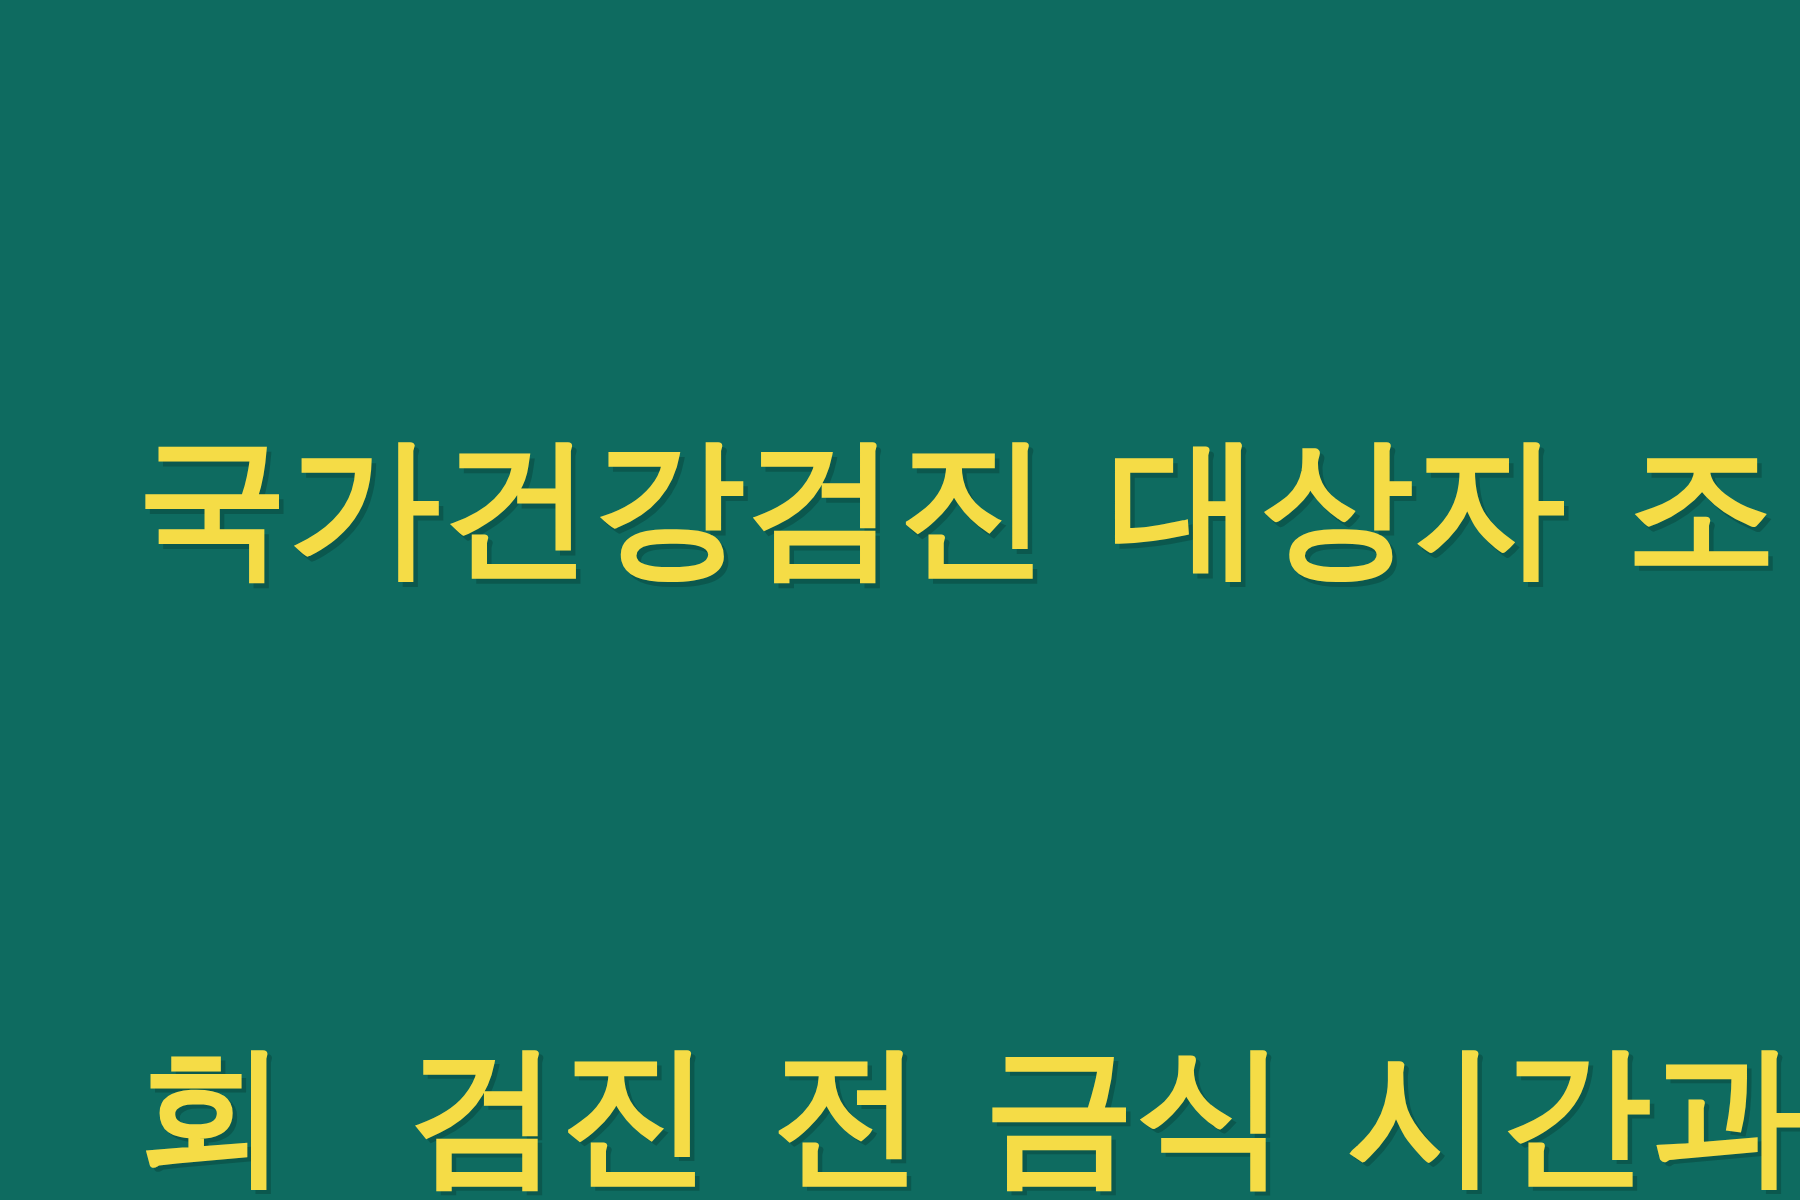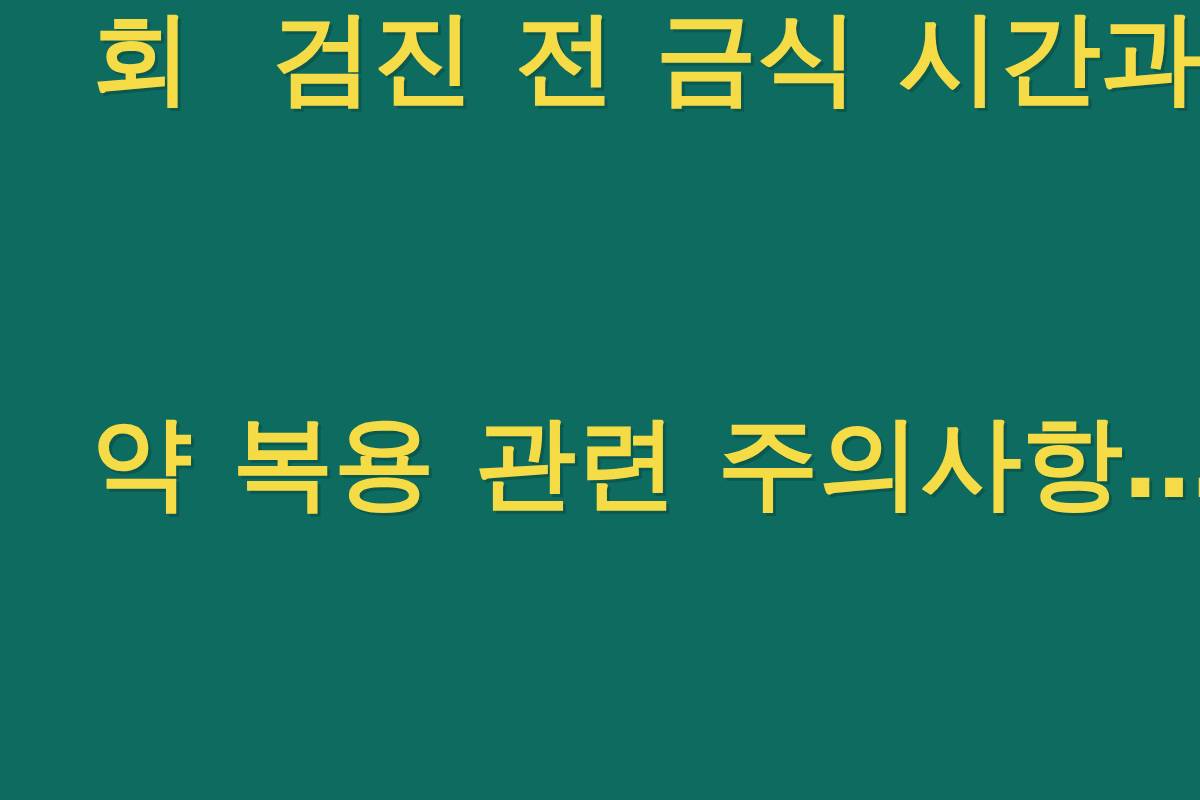--- a/index.html
+++ b/index.html
@@ -15,21 +15,21 @@
   }
 
   #title-card {
     position: relative;
     width: 1200px;
     height: 800px;
     background: #0e6b60;
     display: flex;
     flex-direction: column;
     align-items: center;
-    justify-content: flex-end;
+    justify-content: flex-start;
     box-sizing: border-box;
     padding-left: 12px;
   }
 
   #headline {
     width: 1030px;
     margin: 0;
     padding: 0;
     text-align: center;
     color: #f5dc46;

